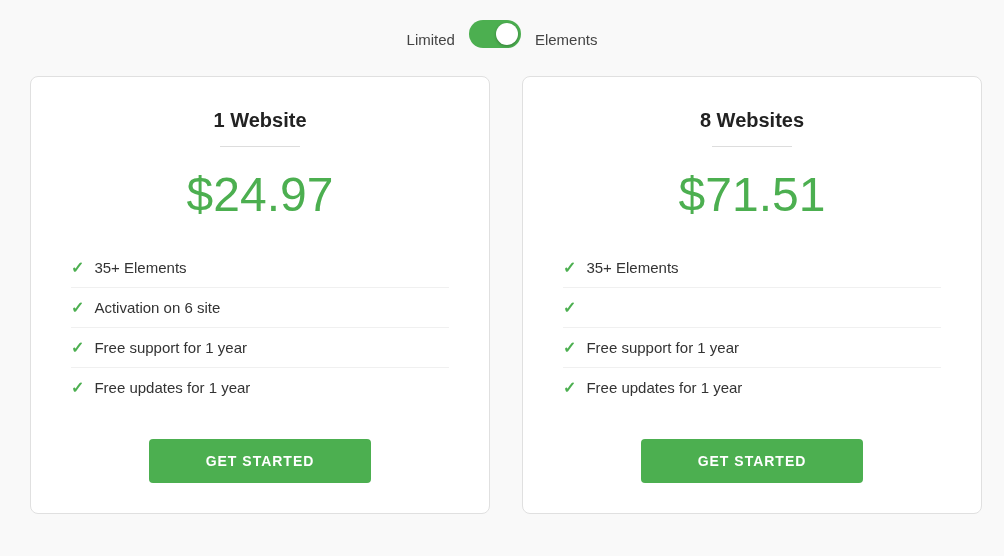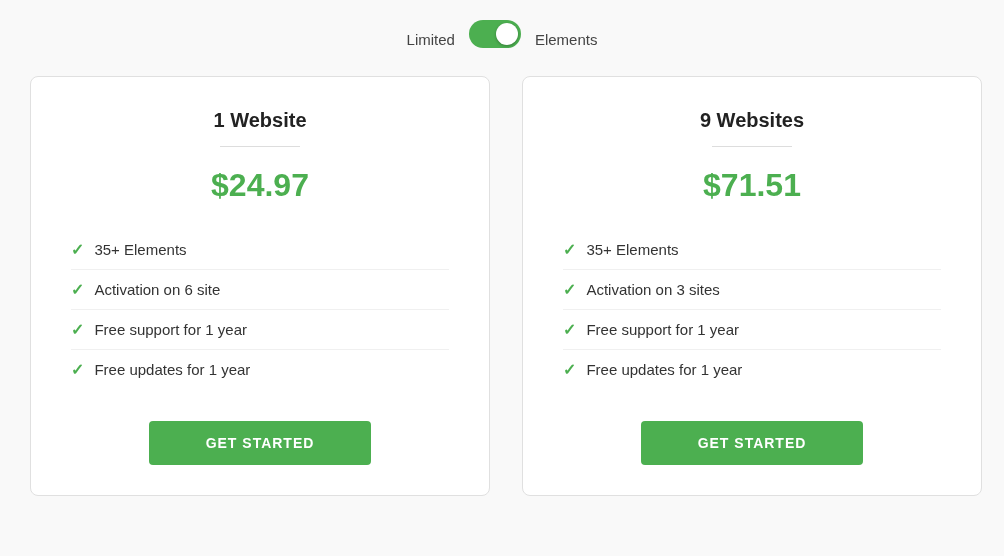--- a/index.html
+++ b/index.html
@@ -82,22 +82,22 @@
     }
 
     .card-divider {
       width: 80px;
       height: 1px;
       background: #ddd;
       margin-bottom: 20px;
     }
 
     .card-price {
-      font-size: 32px;
-      font-weight: 700;
+      font-size: 48px;
+      font-weight: 400;
       color: #4caf50;
       margin-bottom: 26px;
     }
 
     .features-list {
       list-style: none;
       width: 100%;
       margin-bottom: 32px;
     }
 
@@ -165,31 +165,30 @@
           <span>Free support for 1 year</span>
         </li>
         <li class="feature-item">
           <span class="check-icon">✓</span>
           <span>Free updates for 1 year</span>
         </li>
       </ul>
       <button class="get-started-btn">GET STARTED</button>
     </div>
     <div class="card">
-      <div class="card-title">9 Websites</div>
+      <div class="card-title">8 Websites</div>
       <div class="card-divider"></div>
       <div class="card-price">$71.51</div>
       <ul class="features-list">
         <li class="feature-item">
           <span class="check-icon">✓</span>
           <span>35+ Elements</span>
         </li>
         <li class="feature-item">
           <span class="check-icon">✓</span>
-          <span>Activation on 3 sites</span>
         </li>
         <li class="feature-item">
           <span class="check-icon">✓</span>
           <span>Free support for 1 year</span>
         </li>
         <li class="feature-item">
           <span class="check-icon">✓</span>
           <span>Free updates for 1 year</span>
         </li>
       </ul>

